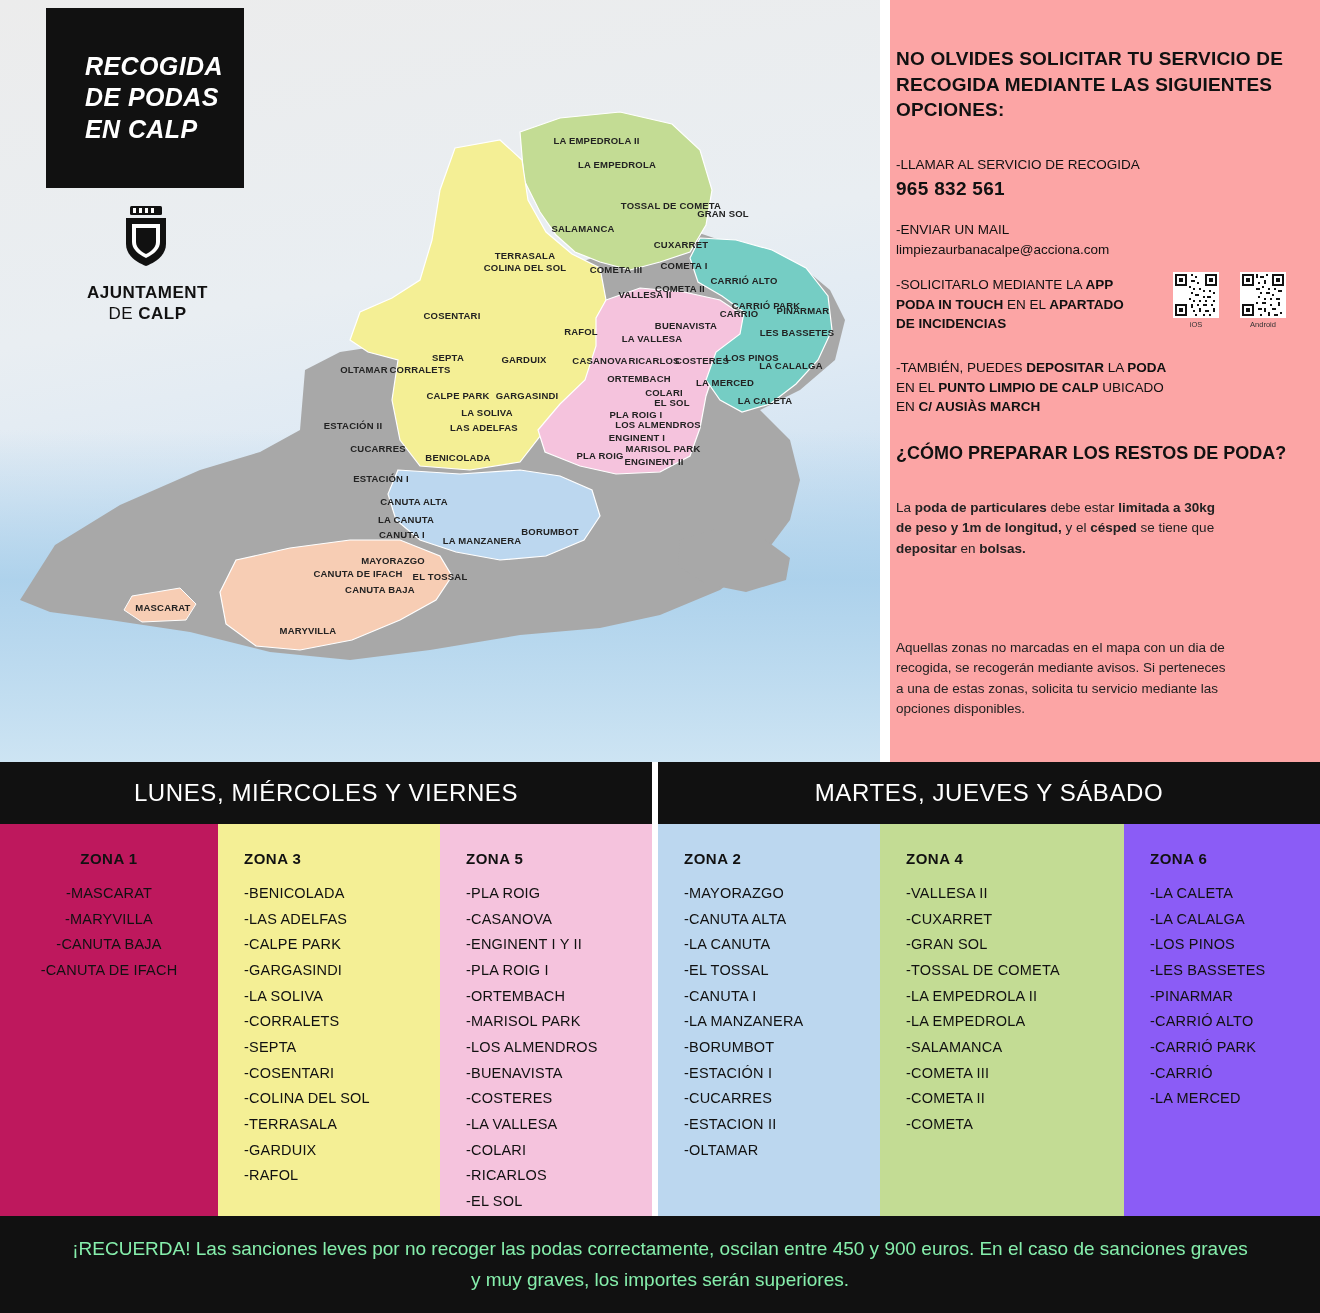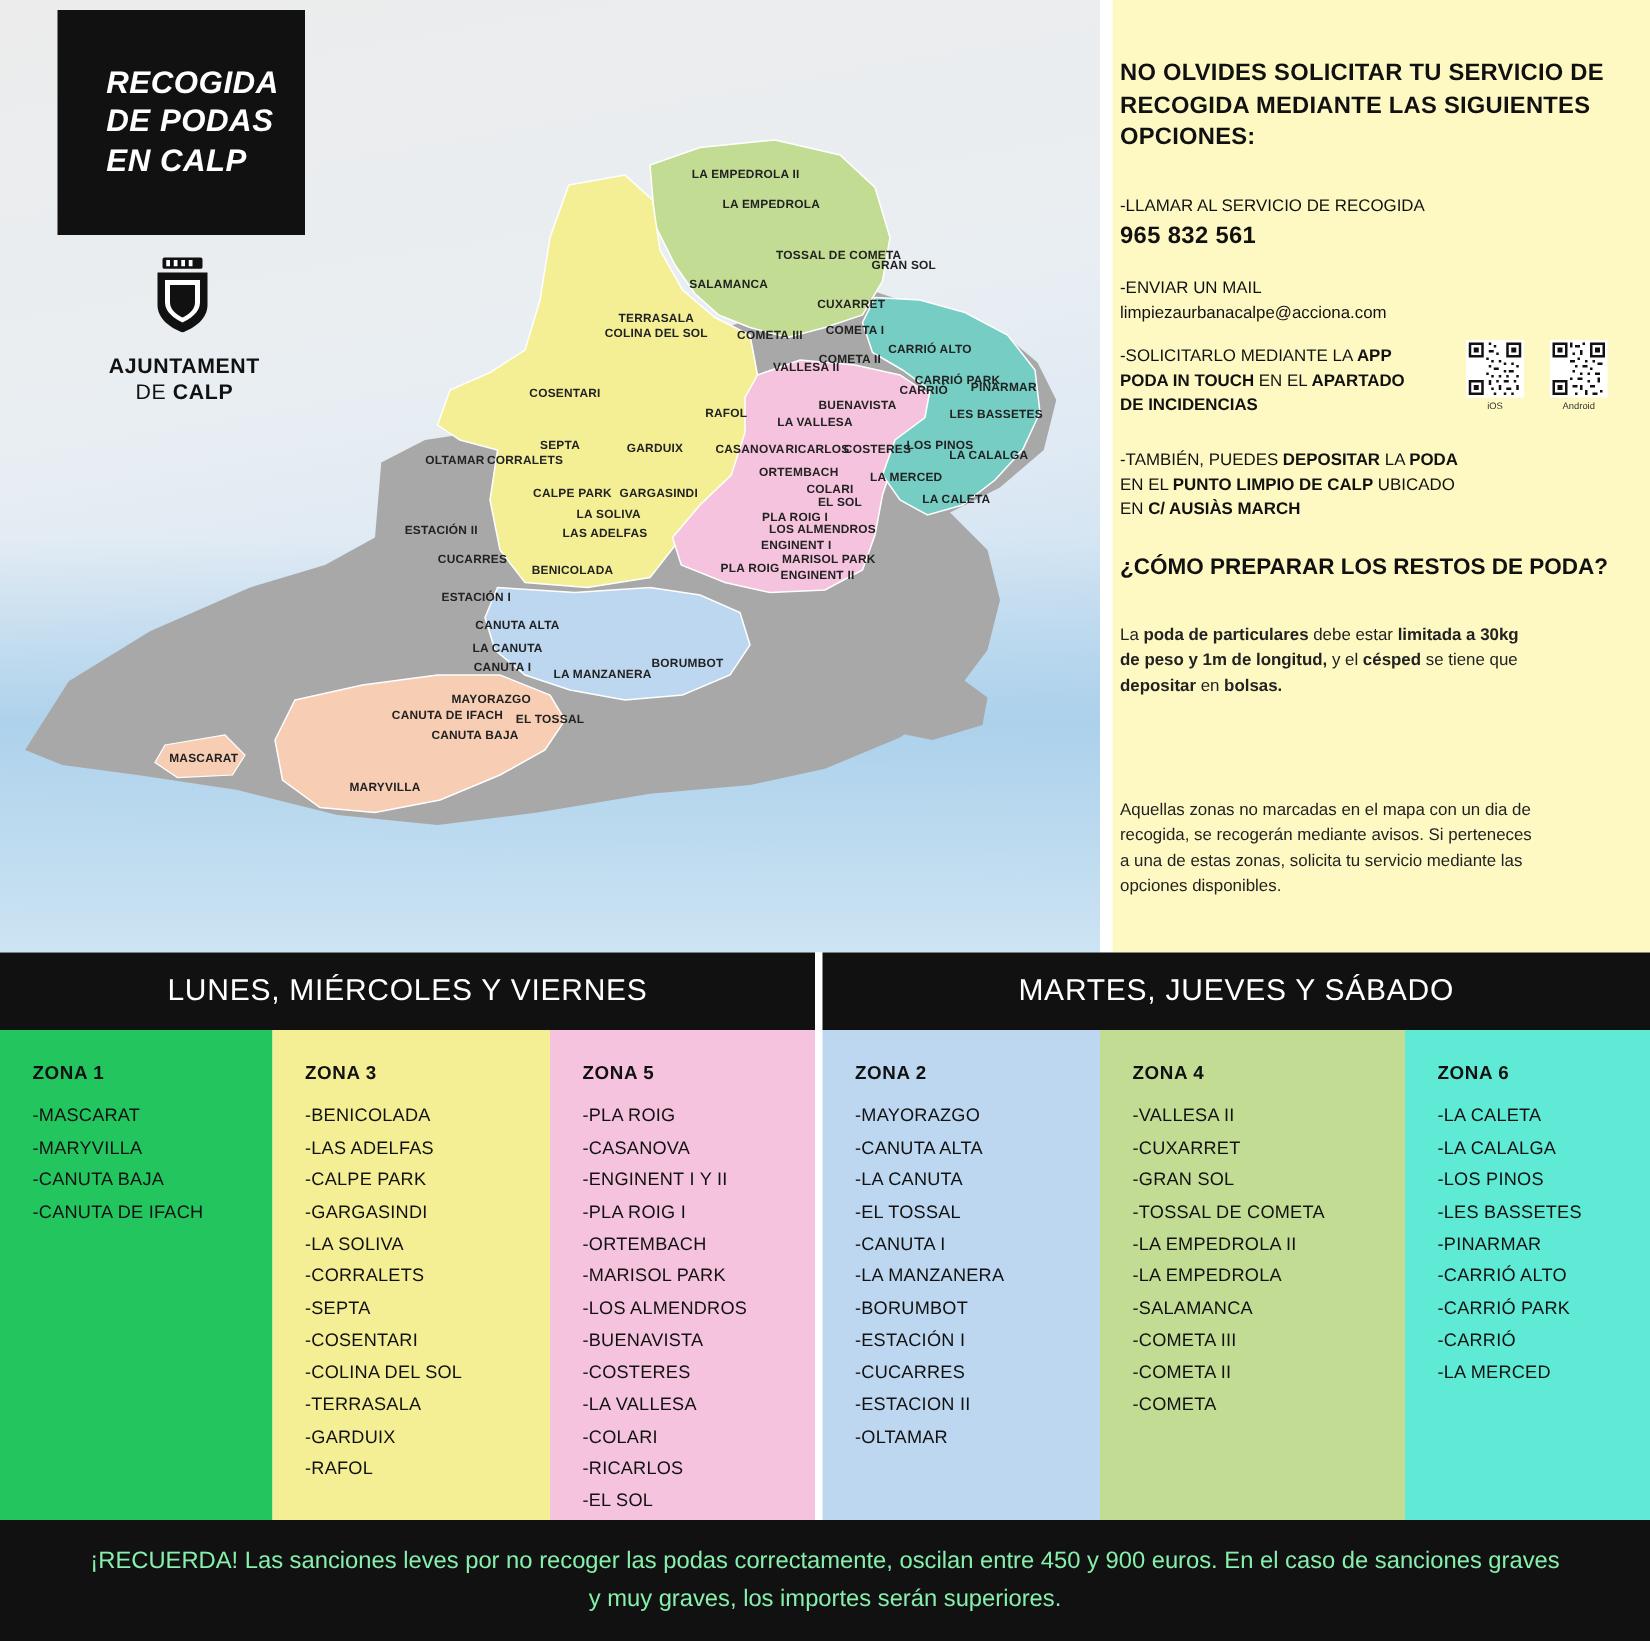--- a/index.html
+++ b/index.html
@@ -45,21 +45,21 @@
 
   
   .mapwrap{position:absolute;left:0;top:0;width:880px;height:762px;}
   .maplabels{position:absolute;left:0;top:0;width:880px;height:762px;}
   .lbl{
     position:absolute;font-size:9.5px;font-weight:bold;color:#222;
     white-space:nowrap;transform:translate(-50%,-50%);letter-spacing:.2px;
   }
 
   
-  .info{position:absolute;left:890px;top:0;width:430px;height:762px;background:#fef9c3;padding:0;}
+  .info{position:absolute;left:890px;top:0;width:430px;height:762px;background:#fca5a5;padding:0;}
   .info h2{
     position:absolute;left:6px;top:46px;width:400px;margin:0;
     font-size:19px;line-height:1.35;font-weight:bold;letter-spacing:.2px;color:#111;
   }
   .opt{position:absolute;left:6px;font-size:13.5px;line-height:1.45;color:#111;width:420px;}
   .opt .big{font-size:19px;font-weight:bold;letter-spacing:.3px;}
   .opt b{font-weight:bold;}
   .qr{position:absolute;width:46px;height:46px;background:#fff;}
   .qrlabel{position:absolute;font-size:7.5px;color:#333;text-align:center;width:46px;}
 
@@ -339,21 +339,21 @@
 
       <div class="para" style="top:638px">Aquellas zonas no marcadas en el mapa con un dia de recogida, se recogerán mediante avisos. Si perteneces a una de estas zonas, solicita tu servicio mediante las opciones disponibles.</div>
     </div>
   </div>
 
   <div class="dayhead left">LUNES, MIÉRCOLES Y VIERNES</div>
   <div class="daygap"></div>
   <div class="dayhead right">MARTES, JUEVES Y SÁBADO</div>
 
   <div class="zones" id="zones">
-      <div class="zcol" style="width: 218px; background: #22c55e;">
+      <div class="zcol" style="width: 218px; background: #be185d; text-align: center;">
         <h4>ZONA 1</h4>
         <ul>
           <li>-MASCARAT</li>
           <li>-MARYVILLA</li>
           <li>-CANUTA BAJA</li>
           <li>-CANUTA DE IFACH</li>
         </ul>
       </div>
       <div class="zcol" style="width: 222px; background: rgb(244, 239, 149);">
         <h4>ZONA 3</h4>
@@ -415,21 +415,21 @@
           <li>-GRAN SOL</li>
           <li>-TOSSAL DE COMETA</li>
           <li>-LA EMPEDROLA II</li>
           <li>-LA EMPEDROLA</li>
           <li>-SALAMANCA</li>
           <li>-COMETA III</li>
           <li>-COMETA II</li>
           <li>-COMETA</li>
         </ul>
       </div>
-      <div class="zcol" style="width: 196px; background: #5eead4;">
+      <div class="zcol" style="width: 196px; background: #8b5cf6;">
         <h4>ZONA 6</h4>
         <ul>
           <li>-LA CALETA</li>
           <li>-LA CALALGA</li>
           <li>-LOS PINOS</li>
           <li>-LES BASSETES</li>
           <li>-PINARMAR</li>
           <li>-CARRIÓ ALTO</li>
           <li>-CARRIÓ PARK</li>
           <li>-CARRIÓ</li>

